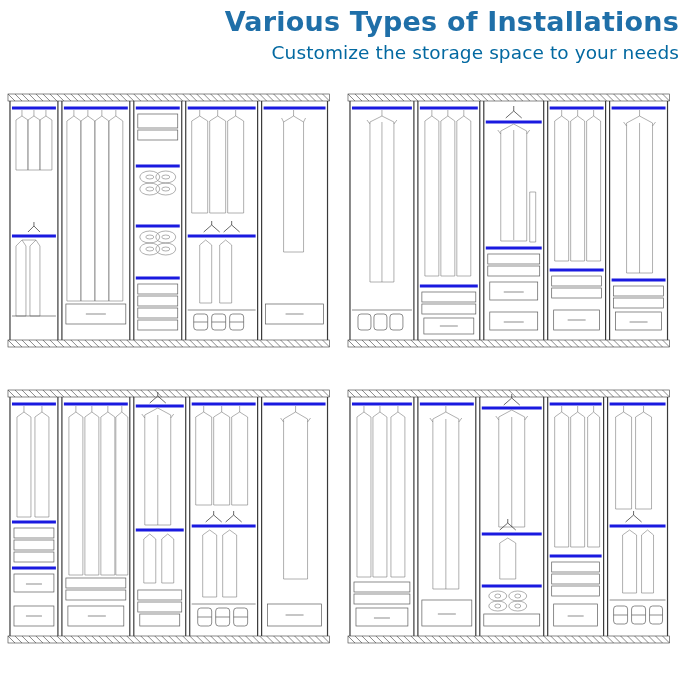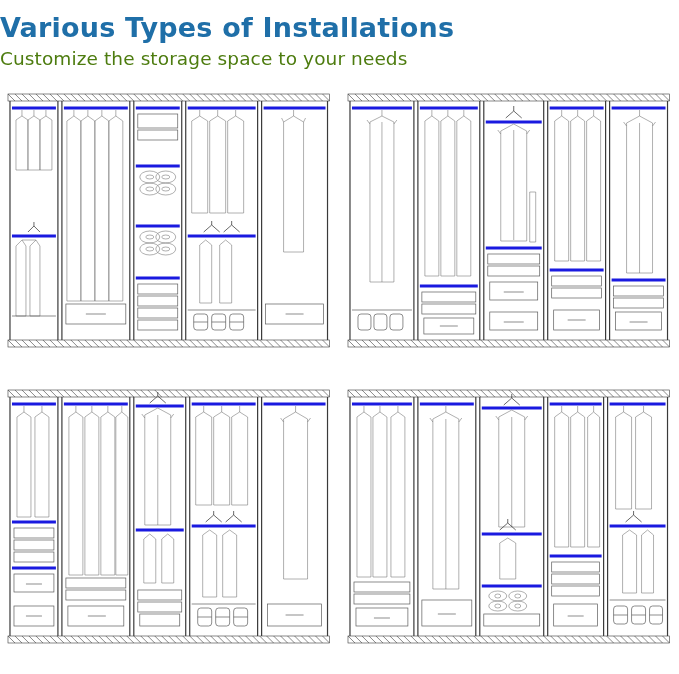--- a/index.html
+++ b/index.html
@@ -13,33 +13,33 @@
     font-family: "DejaVu Sans", sans-serif;
     overflow: hidden;
   }
   .page {
     position: relative;
     width: 679px;
     height: 674px;
     background: #ffffff;
   }
   .header {
-    text-align: left;
-    padding-top: 12px;
+    text-align: right;
+    padding-top: 6px;
   }
   .title {
     color: #1f6fa8;
     font-size: 27px;
     font-weight: 700;
     letter-spacing: 0.2px;
     line-height: 1.15;
     margin: 0;
   }
   .subtitle {
-    color: #4d7c0f;
+    color: #0369a1;
     font-size: 18.5px;
     font-weight: 400;
     letter-spacing: 0.1px;
     margin: 5px 0 8px 0;
   }
   .grid {
     position: absolute;
     top: 82px;
     left: 0;
     width: 679px;

